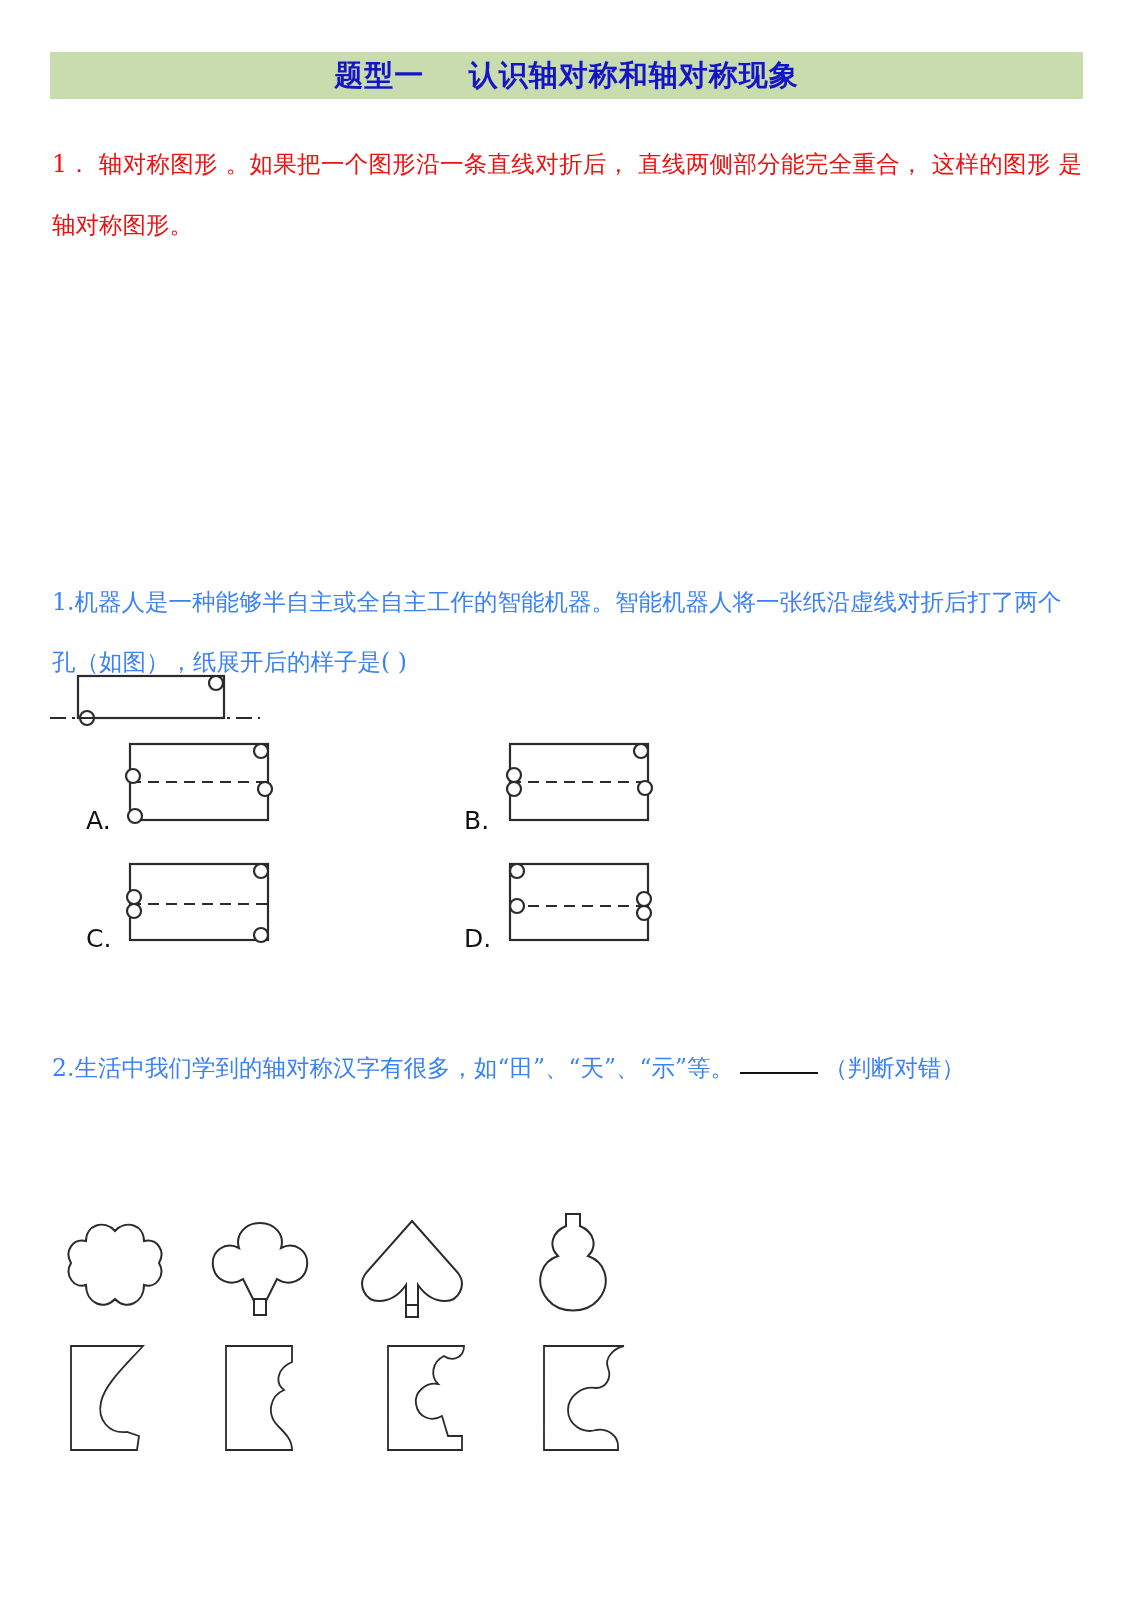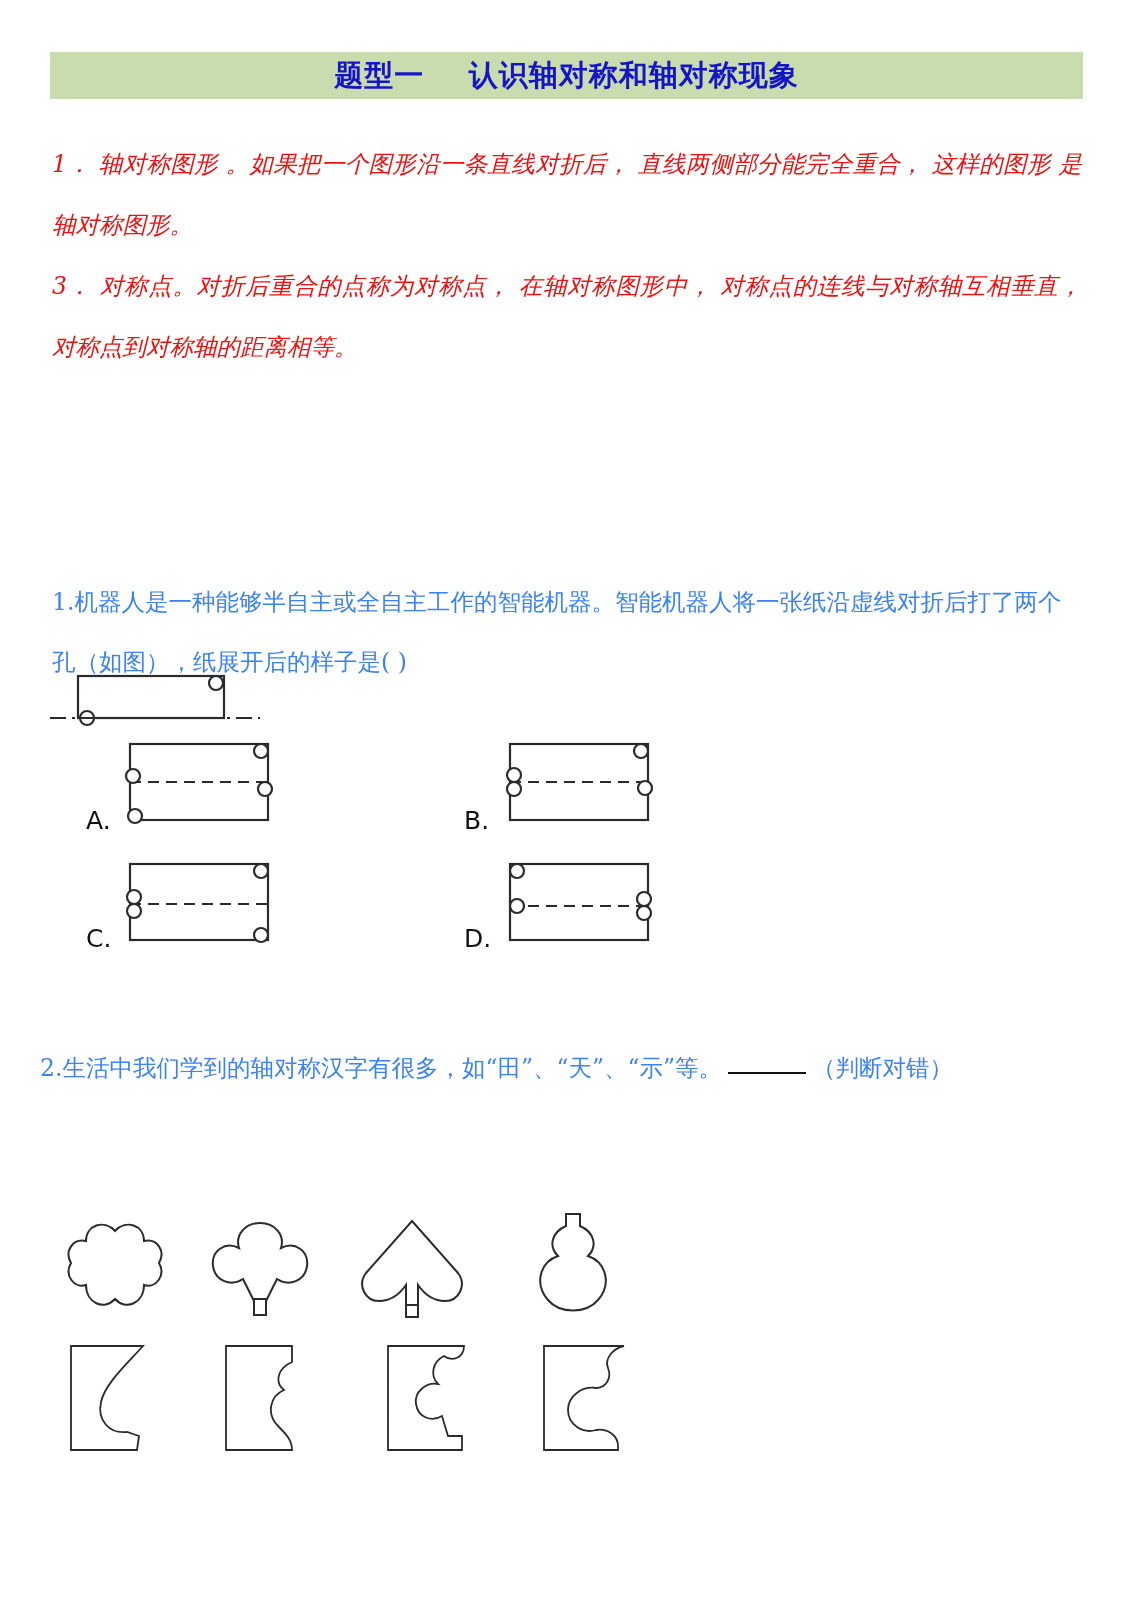--- a/index.html
+++ b/index.html
@@ -43,21 +43,20 @@
     font-family: "DejaVu Serif", "Liberation Serif", serif;
     white-space: pre;
   }
 
   
   .defs {
     position: absolute;
     left: 52px;
     top: 134px;
     width: 1030px;
-    font-style: italic;
   }
   .def-para {
     color: #ee1111;
     font-size: 23.5px;
     line-height: 61px;
     font-family: "DejaVu Serif", "Liberation Serif", serif;
     font-weight: normal;
     text-align: justify;
     margin: 0;
   }
@@ -65,21 +64,21 @@
   
   .q-text {
     position: absolute;
     color: #3b82f6;
     font-size: 23.5px;
     line-height: 60px;
     font-family: "DejaVu Serif", "Liberation Serif", serif;
     margin: 0;
   }
   #q1-text { left: 52px; top: 572px; width: 1030px; }
-  #q2-text { left: 40px; top: 1038px; width: 1040px; }
+  #q2-text { left: 52px; top: 1038px; width: 1040px; }
   #q3-text { left: 52px; top: 1153px; width: 1030px; }
 
   .blank-line {
     display: inline-block;
     width: 78px;
     border-bottom: 2px solid #111;
     margin: 0 6px;
     vertical-align: 2px;
     height: 18px;
   }
@@ -108,21 +107,20 @@
 <body>
 
 <div class="page">
 
   <div class="banner">
     <span class="banner-text">题型一    认识轴对称和轴对称现象</span>
   </div>
 
   <div class="defs">
     <p class="def-para">1． 轴对称图形 。如果把一个图形沿一条直线对折后， 直线两侧部分能完全重合， 这样的图形 是轴对称图形。</p>
-    <p class="def-para">3． 对称点。对折后重合的点称为对称点， 在轴对称图形中， 对称点的连线与对称轴互相垂直， 对称点到对称轴的距离相等。</p>
   </div>
 
   <p class="q-text" id="q1-text">1.机器人是一种能够半自主或全自主工作的智能机器。智能机器人将一张纸沿虚线对折后打了两个孔（如图），纸展开后的样子是(      )</p>
 
   <div id="q1-figures">
 
     <svg class="fig-abs" style="left:48px; top:668px;" width="230" height="62" viewBox="0 0 230 62">
       <rect x="30" y="8" width="146" height="42" fill="none" stroke="#2b2b2b" stroke-width="2.2"></rect>
       <circle cx="168" cy="15" r="7" fill="#fff" stroke="#2b2b2b" stroke-width="2.2"></circle>
       <circle cx="39" cy="50" r="7" fill="#fff" stroke="#2b2b2b" stroke-width="2.2"></circle>

